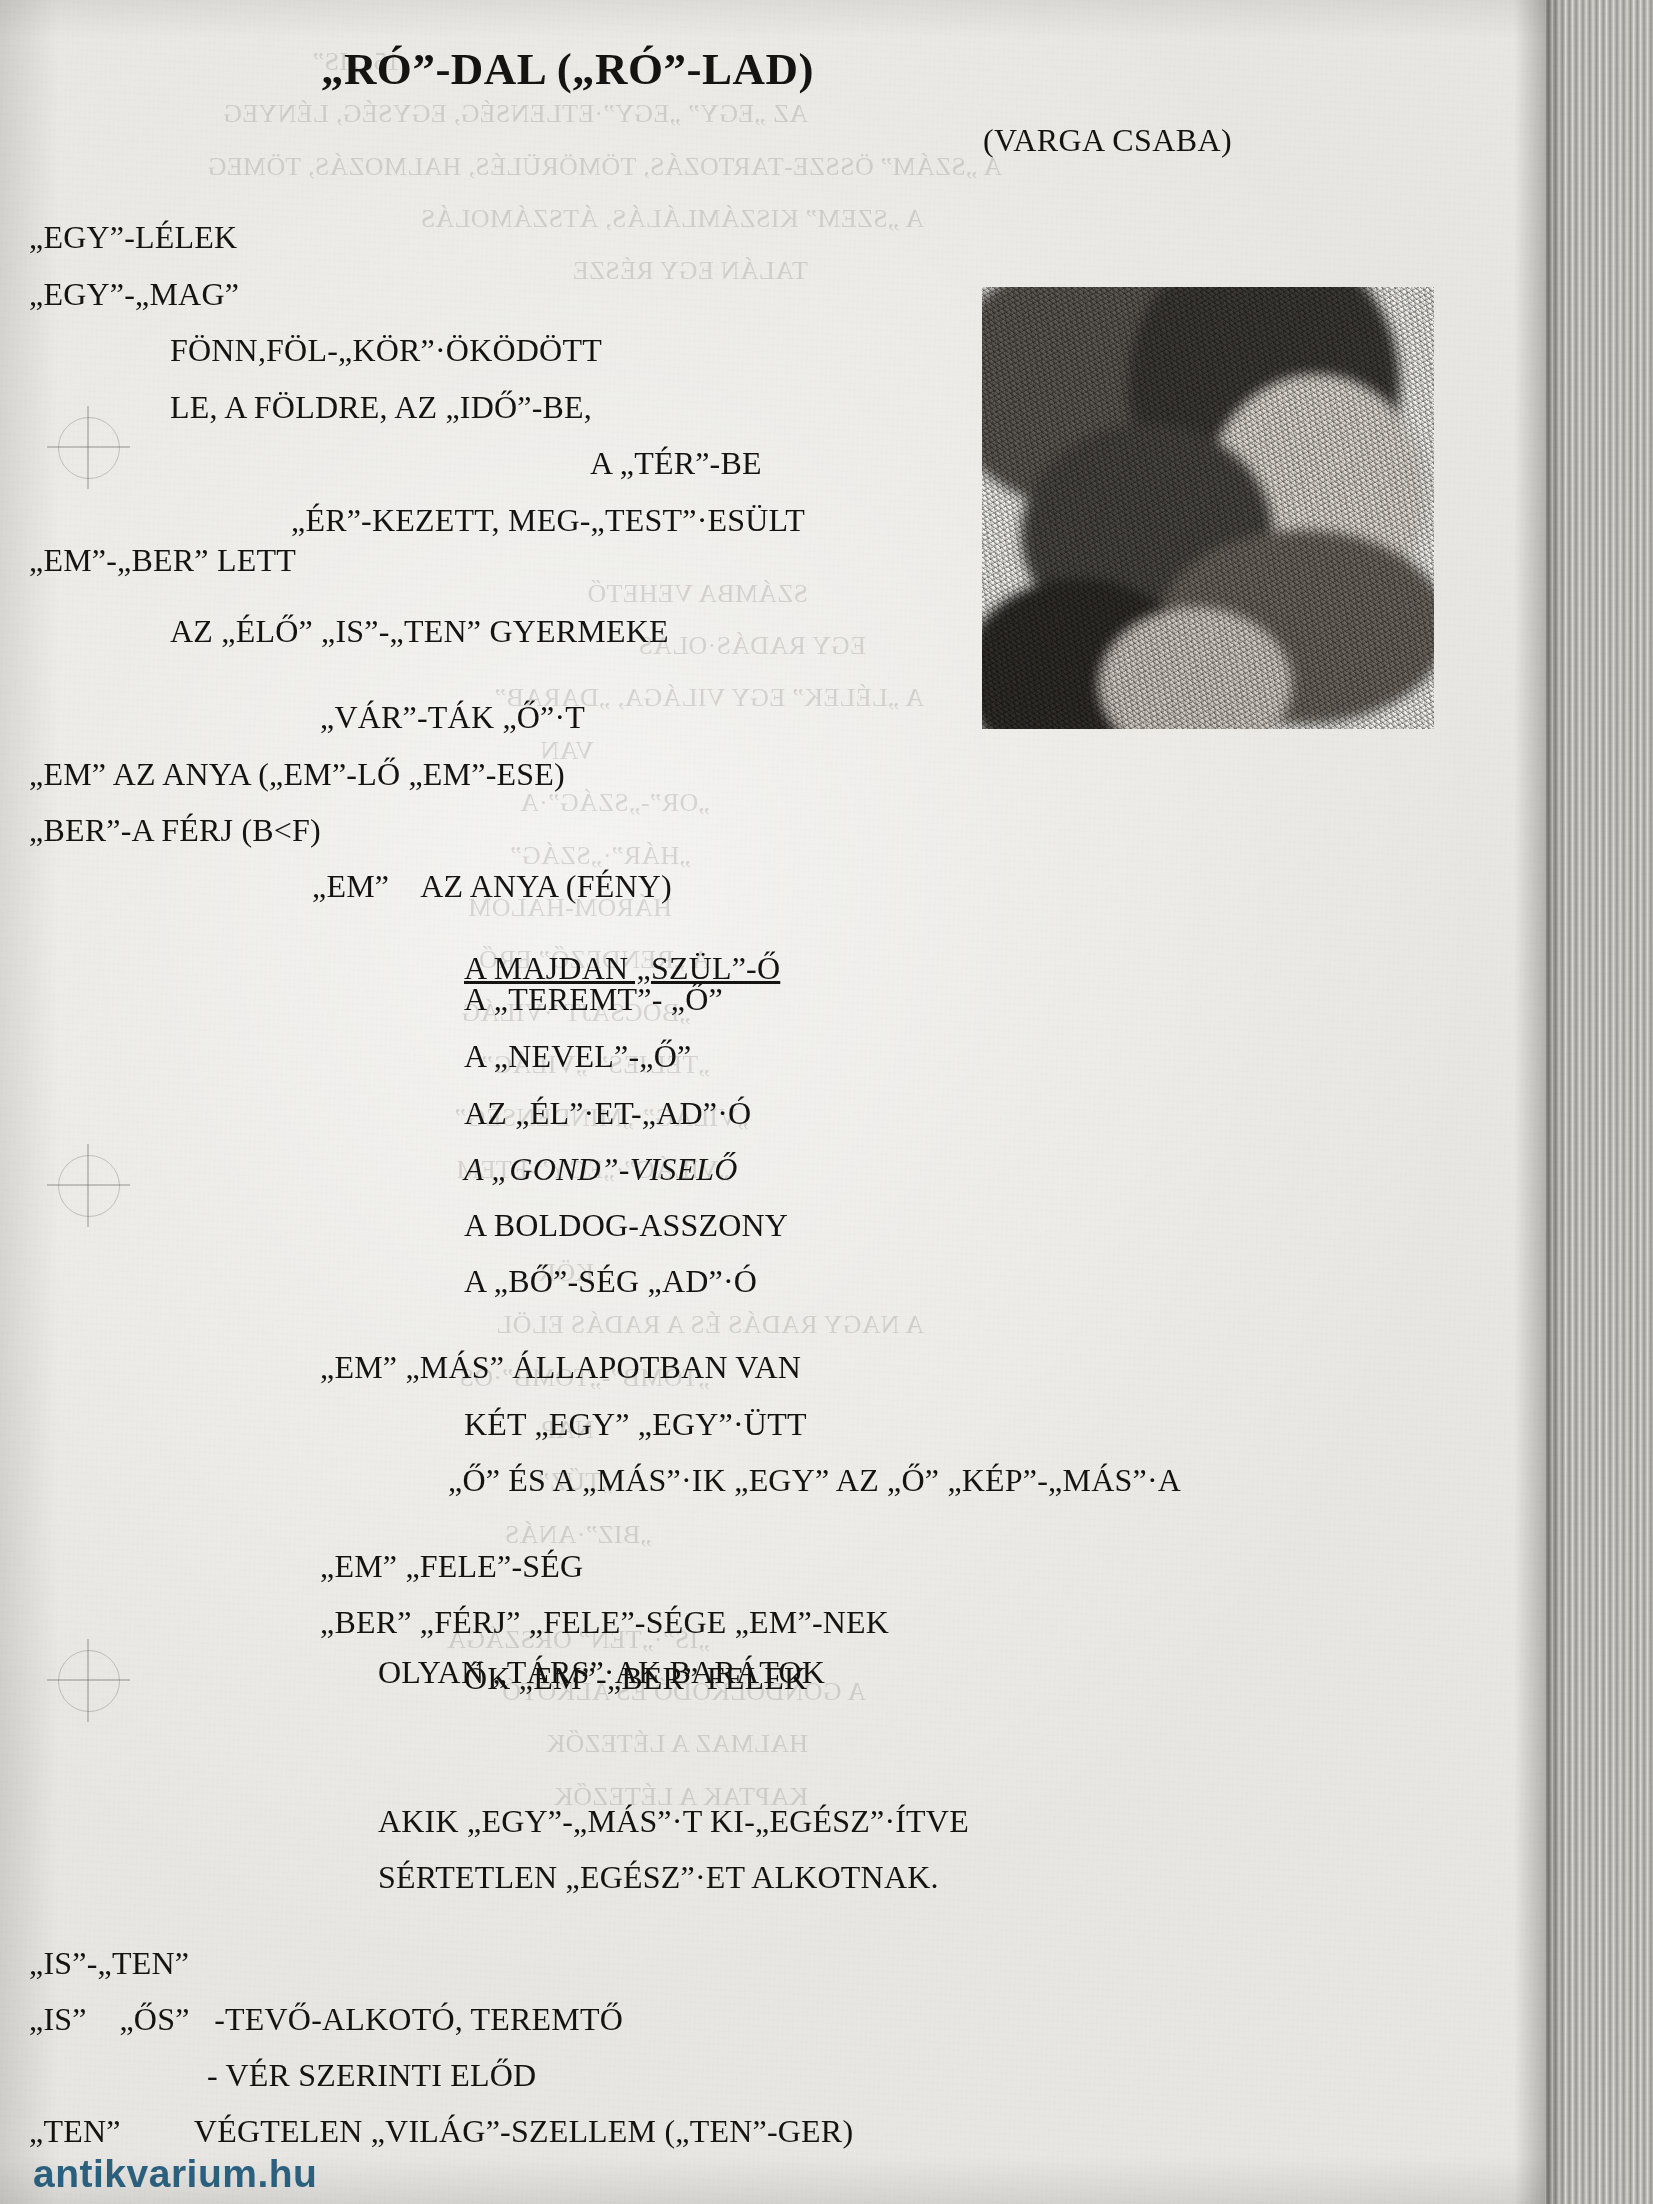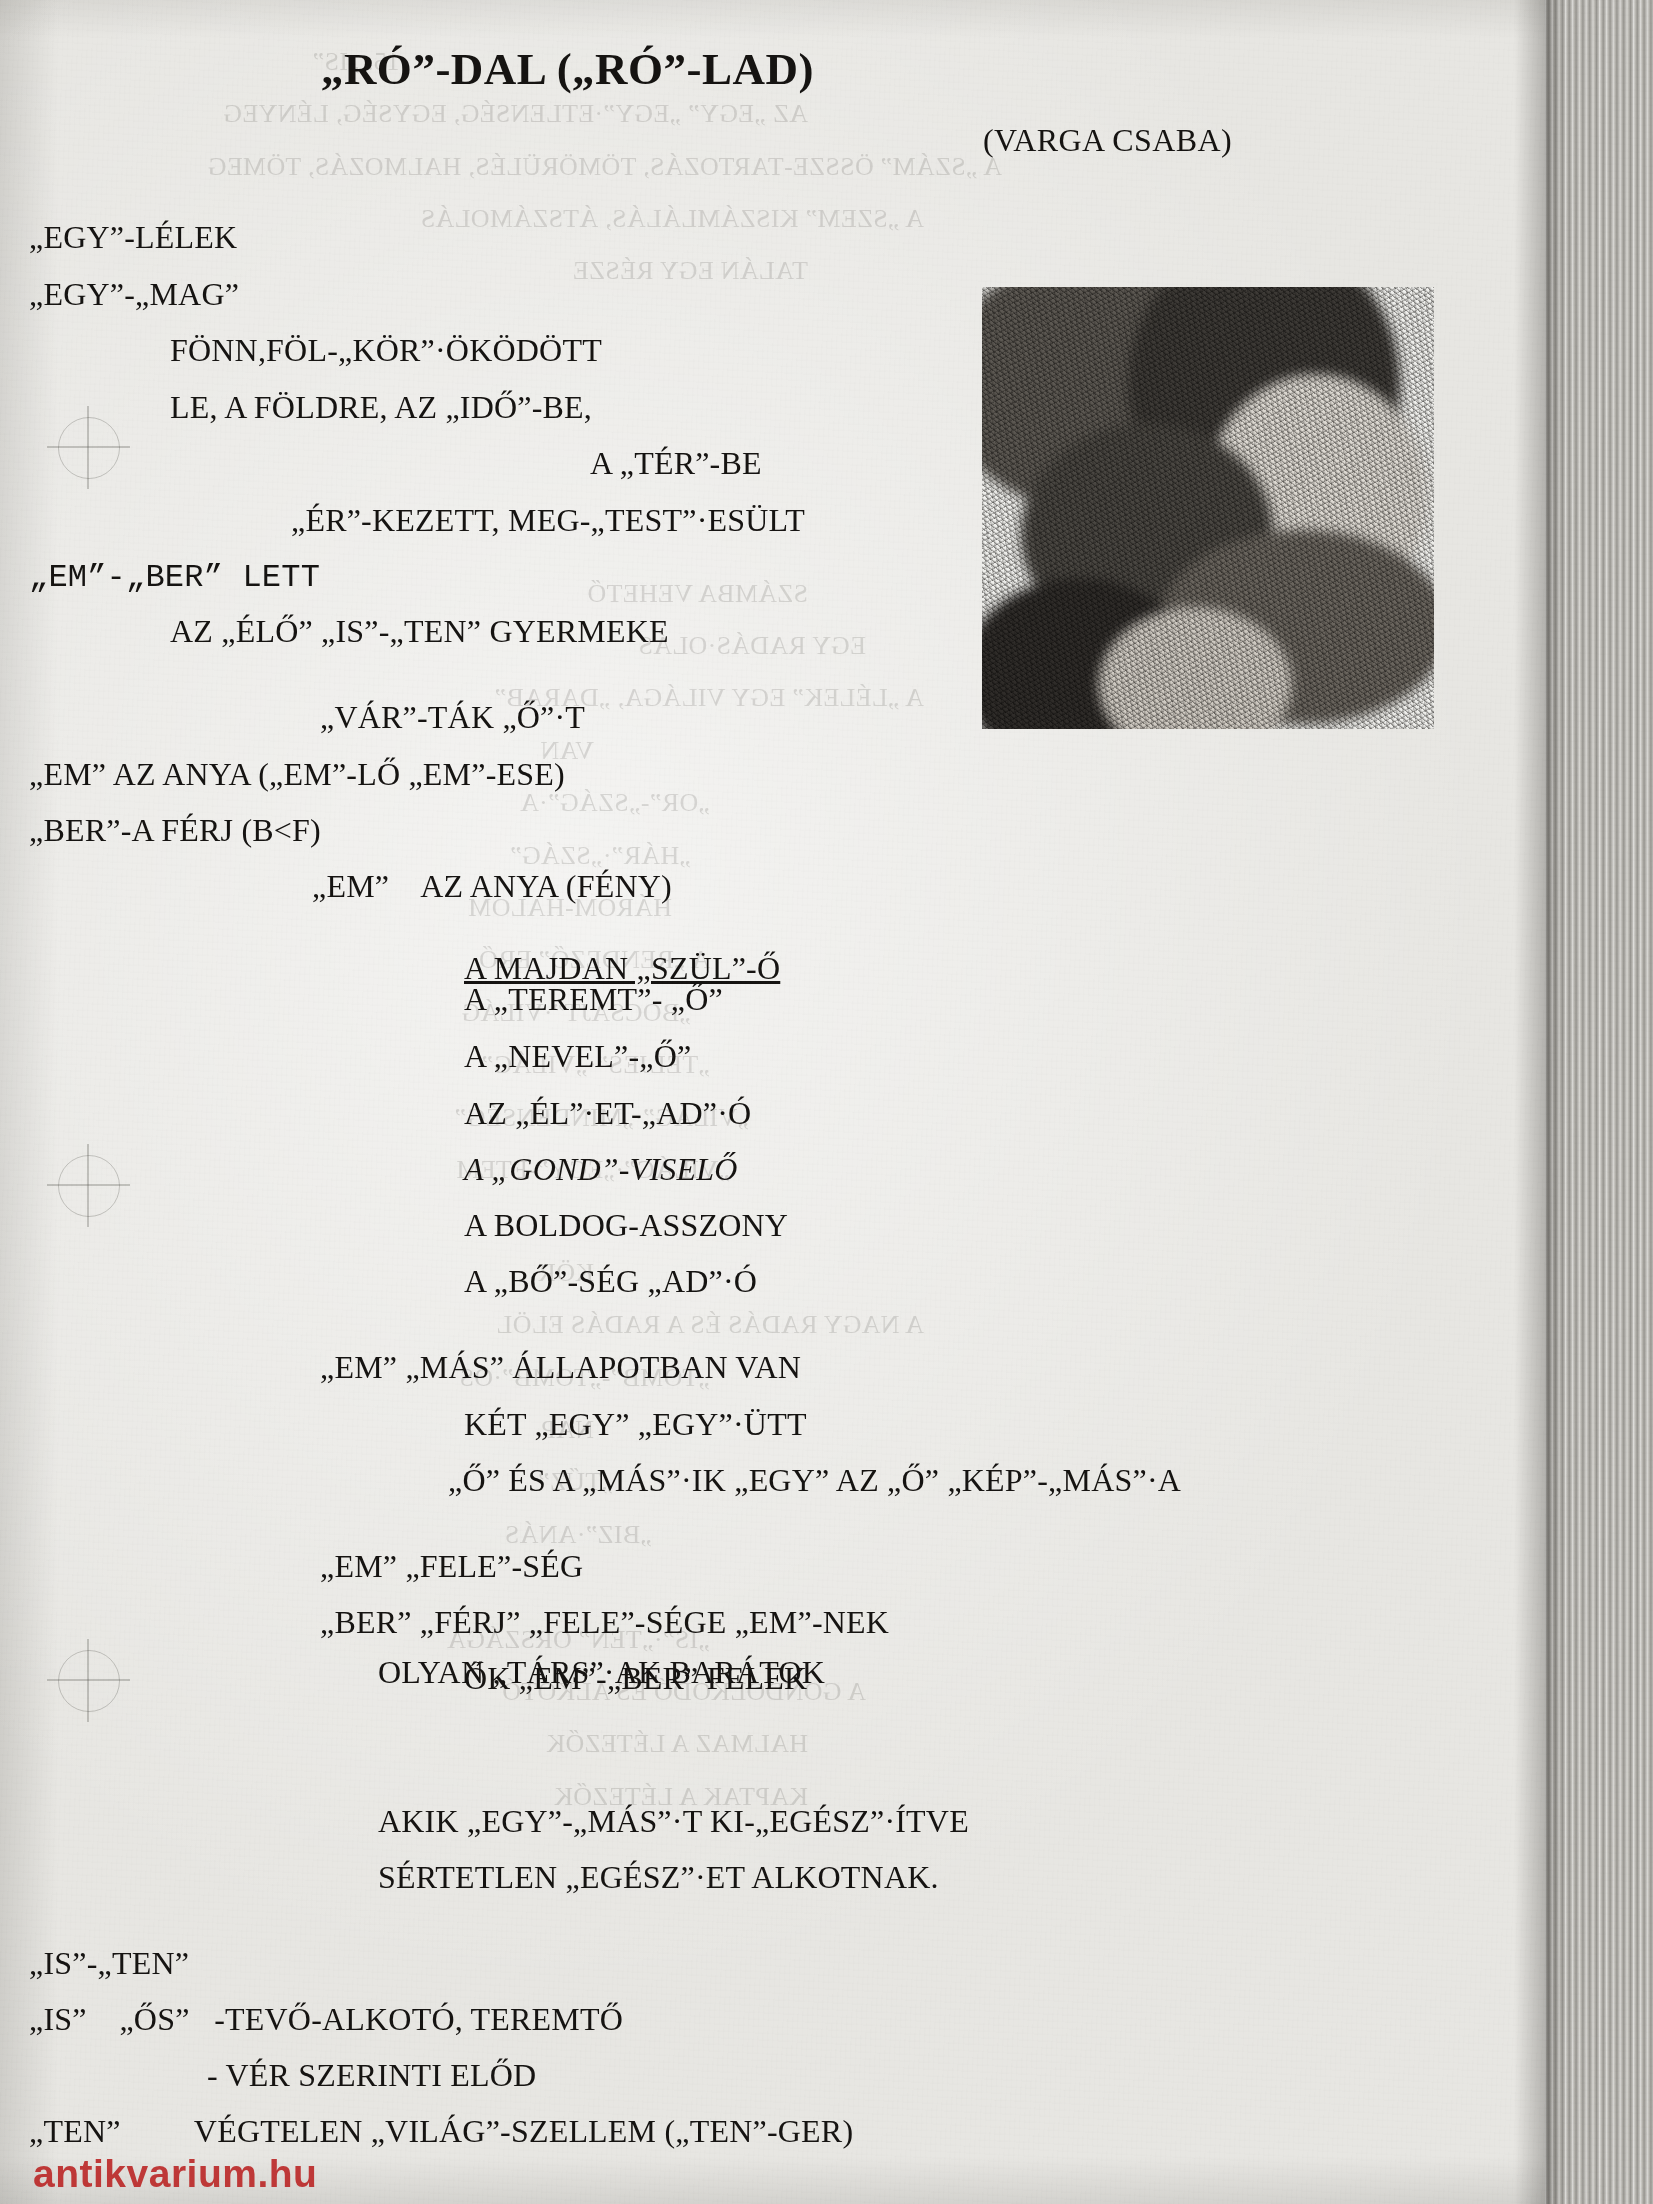--- a/index.html
+++ b/index.html
@@ -152,21 +152,21 @@
     letter-spacing: 0.2px;
   }
 
   #watermark {
     position: absolute;
     left: 33px;
     top: 2152px;
     font-family: "Liberation Sans", sans-serif;
     font-size: 39px;
     font-weight: bold;
-    color: #b91c1c;
+    color: #0c4a6e;
     opacity: 0.85;
     letter-spacing: 0.5px;
   }
 
   
   .reg-mark {
     position: absolute;
     width: 60px;
     height: 60px;
     border: 1.9px solid rgba(90,88,84,0.30);
@@ -238,21 +238,21 @@
       <div id="photo-noise"></div>
     </div>
 
     <div id="poem">
         <div class="poem-line" style="left: 29px; top: 221px;">„EGY”-LÉLEK</div>
         <div class="poem-line" style="left: 29px; top: 278px;">„EGY”-„MAG”</div>
         <div class="poem-line" style="left: 170px; top: 334px;">FÖNN,FÖL-„KÖR”·ÖKÖDÖTT</div>
         <div class="poem-line" style="left: 170px; top: 391px;">LE, A FÖLDRE, AZ „IDŐ”-BE,</div>
         <div class="poem-line" style="left: 590px; top: 447px;">A „TÉR”-BE</div>
         <div class="poem-line" style="left: 291px; top: 504px;">„ÉR”-KEZETT, MEG-„TEST”·ESÜLT</div>
-        <div class="poem-line" style="left: 29px; top: 562px; font-family: Liberation Mono, monospace;">„EM”-„BER” LETT</div>
+        <div class="poem-line" style="left: 29px; top: 544px;">„EM”-„BER” LETT</div>
         <div class="poem-line" style="left: 170px; top: 615px;">AZ „ÉLŐ” „IS”-„TEN” GYERMEKE</div>
         <div class="poem-line" style="left: 320px; top: 701px;">„VÁR”-TÁK „Ő”·T</div>
         <div class="poem-line" style="left: 29px; top: 758px;">„EM” AZ ANYA („EM”-LŐ „EM”-ESE)</div>
         <div class="poem-line" style="left: 29px; top: 814px;">„BER”-A FÉRJ (B&lt;F)</div>
         <div class="poem-line" style="left: 312px; top: 870px;">„EM”    AZ ANYA (FÉNY)</div>
         <div class="poem-line" style="left: 464px; top: 952px; text-decoration: underline;">A MAJDAN „SZÜL”-Ő</div>
         <div class="poem-line" style="left: 464px; top: 983px;">A „TEREMT”- „Ő”</div>
         <div class="poem-line" style="left: 464px; top: 1040px;">A „NEVEL”-„Ő”</div>
         <div class="poem-line" style="left: 464px; top: 1097px;">AZ „ÉL”·ET-„AD”·Ó</div>
         <div class="poem-line" style="left: 464px; top: 1153px; font-style: italic;">A „GOND”-VISELŐ</div>

